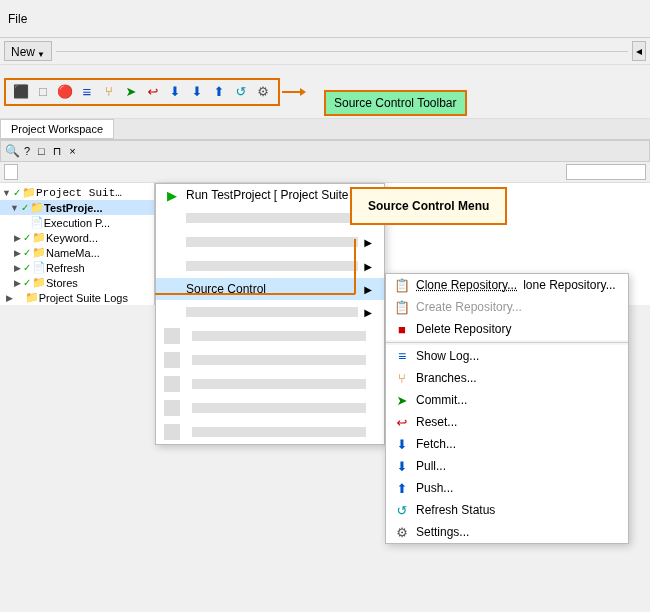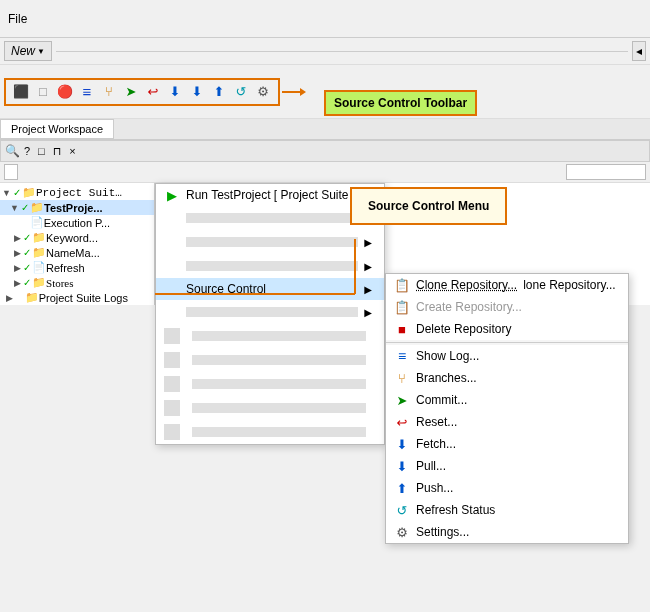--- a/index.html
+++ b/index.html
@@ -23,28 +23,27 @@
       height: 38px;
     }
     .menu-bar span { font-size: 12px; margin-right: 12px; cursor: pointer; }
     .toolbar-btn {
       width: 20px; height: 20px;
       display: flex; align-items: center; justify-content: center;
       cursor: pointer;
       font-size: 14px;
     }
     .new-btn {
-      display: flex; align-items: center; gap: 2px;
+      display: flex; align-items: flex-end; gap: 2px;
       background: #e8e8e8;
       border: 1px solid #bbb;
       padding: 1px 6px;
       cursor: pointer;
       font-size: 12px;
       height: 20px;
-      font-style: italic;
     }
     .dropdown-arrow {
       font-size: 8px;
     }
 
     
     .workspace-tab {
       background: #f0f0f0;
       border-bottom: 1px solid #ccc;
       padding: 3px 10px;
@@ -158,25 +157,25 @@
       gap: 2px;
       border: 2.5px solid #e07000;
       padding: 2px 5px;
       background: #f0f0f0;
     }
 
     .label-box-toolbar {
       position: relative;
       display: inline-block;
       margin-left: 16px;
-      background: #bef264;
+      background: #86efac;
       border: 2px solid #e07000;
       padding: 4px 8px;
       font-size: 12px;
-      font-weight: 700;
+      font-weight: 400;
       white-space: nowrap;
       vertical-align: middle;
       margin-top: 23px;
     }
   </style>
 </head>
 <body>
 
 <div class="menu-bar">
   <span>File</span>
@@ -275,21 +274,21 @@
       <span class="tree-arrow">▶</span>
       <span class="check-icon">✓</span>
       <span style="color:#0078d7; font-size:11px;">📄</span>
       <span style="font-size:11px;">Refresh</span>
     </div>
 
     <div class="tree-item" style="padding-left:14px;">
       <span class="tree-arrow">▶</span>
       <span class="check-icon">✓</span>
       <span style="color:#e8c050; font-size:11px;">📁</span>
-      <span style="font-size:11px;font-family:Liberation Serif, serif;">Stores</span>
+      <span style="font-size:11px;">Stores</span>
     </div>
 
     <div class="tree-item" style="padding-left:6px;">
       <span class="tree-arrow">▶</span>
       <span style="display:inline-block; width:10px;"></span>
       <span style="color:#e8c050; font-size:11px;">📁</span>
       <span style="font-size:11px;">Project Suite Logs</span>
     </div>
   </div>
 

